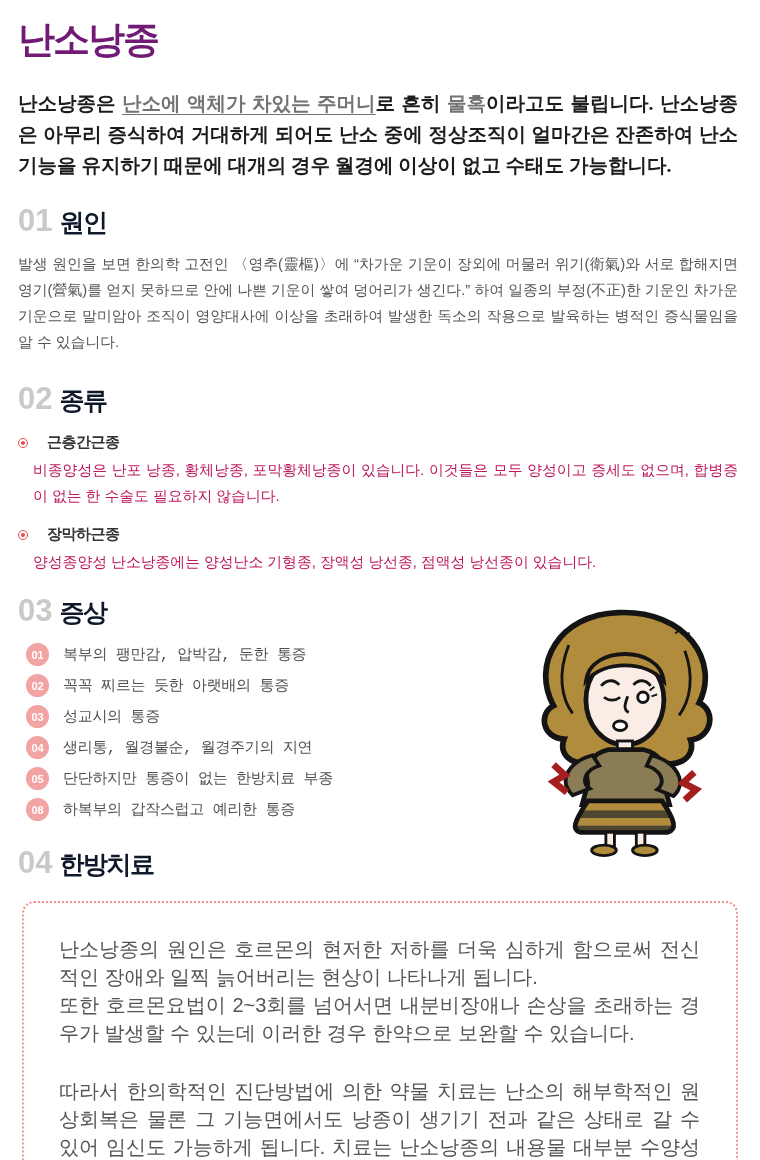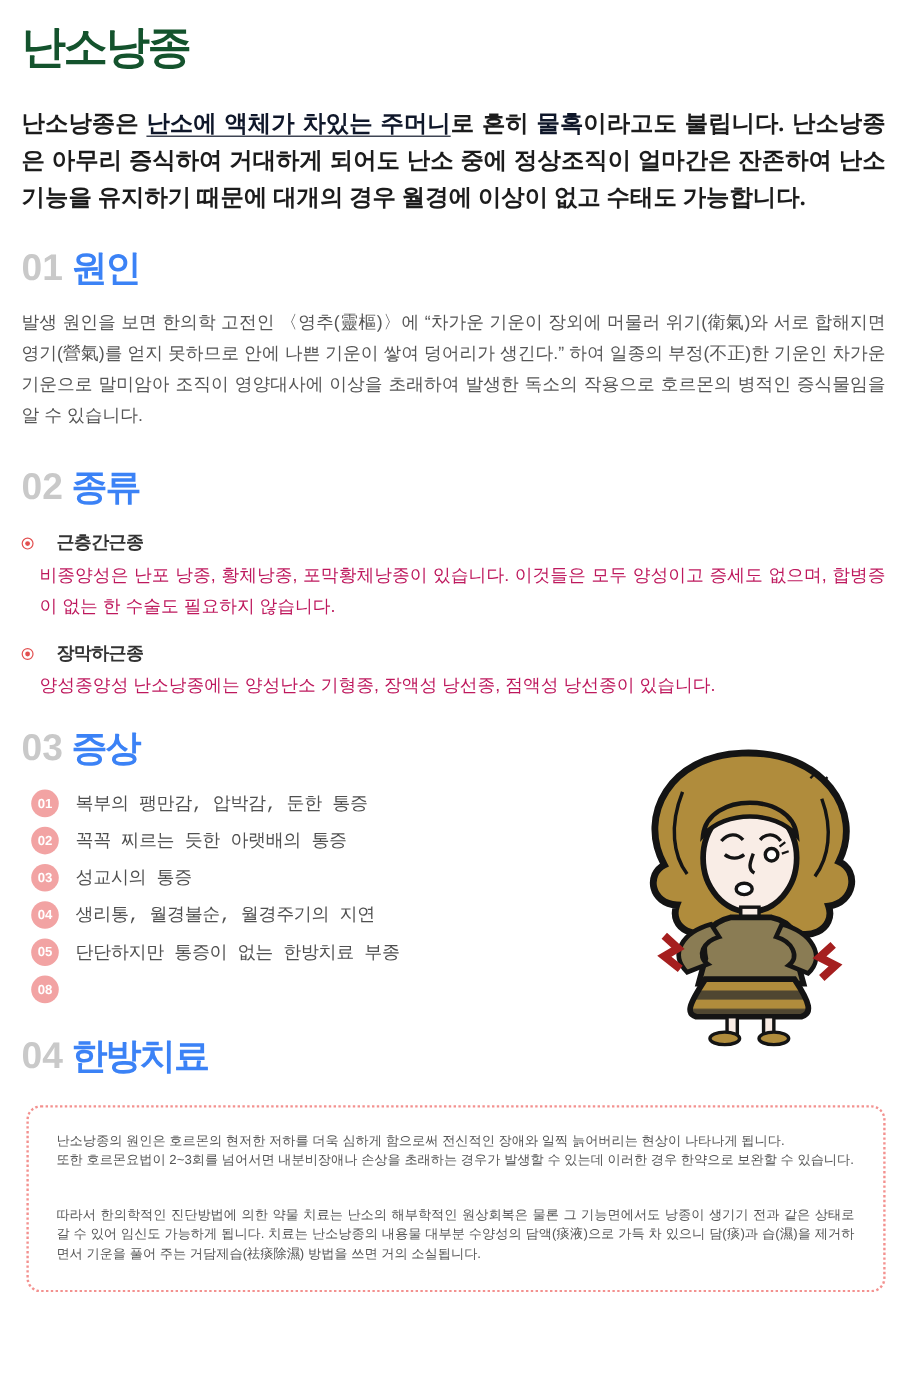--- a/index.html
+++ b/index.html
@@ -1,58 +1,58 @@
 <!DOCTYPE html>
 <html><head>
 <meta charset="utf-8">
 <style>
   html,body{margin:0;padding:0;background:#ffffff;}
   body{width:760px;height:1160px;overflow:hidden;font-family:"Liberation Sans",sans-serif;color:#555;}
   .page{position:relative;width:720px;padding:0 22px 0 18px;}
-  h1.title{margin:20px 0 0;font-size:37px;line-height:40px;font-weight:800;letter-spacing:-2px;color:#14532d;font-family:"Liberation Sans",sans-serif;}
+  h1.title{margin:20px 0 0;font-size:37px;line-height:40px;font-weight:800;letter-spacing:-2px;color:#701a75;font-family:"Liberation Sans",sans-serif;}
   .intro{margin:28px 0 0;font-family:"Liberation Serif",serif;font-size:19.5px;line-height:31px;color:#1c1c1c;text-align:justify;font-weight:600;}
-  .red{color:#0f172a;}
+  .red{color:#737373;}
   .u{text-decoration:underline;text-underline-offset:4px;}
   .sec-head{display:flex;align-items:baseline;gap:7px;}
   .sec-num{font-size:31px;font-weight:600;color:#c9c9c9;}
-  .sec-label{font-size:30px;font-weight:800;letter-spacing:-1.5px;color:#3b82f6;}
+  .sec-label{font-size:25px;font-weight:800;letter-spacing:-1.5px;color:#0f172a;}
   .mt-cause{margin-top:22px;}
   .mt-types{margin-top:26px;}
   .mt-symptoms{margin-top:18px;}
   .mt-treat{margin-top:20px;}
   .sec-body{margin:12px 0 0;font-size:14.8px;line-height:26px;color:#555;text-align:justify;}
   .type-item{margin-top:16px;}
   .type-title{display:flex;align-items:center;gap:19px;font-size:15px;font-weight:800;color:#333;letter-spacing:-0.5px;}
   .bullseye{flex:0 0 auto;width:8px;height:8px;border:1.5px solid #e25050;border-radius:50%;position:relative;}
   .bullseye::after{content:"";position:absolute;left:2px;top:2px;width:4px;height:4px;background:#e25050;border-radius:50%;}
   .type-body{margin:5px 0 0 15px;font-size:14.8px;line-height:26px;color:#be185d;text-align:justify;}
   .symptom-wrap{position:relative;margin-top:10px;}
   .symptom-row{display:flex;align-items:center;gap:14px;height:31px;}
   .symptom-no{flex:0 0 auto;width:23px;height:23px;border-radius:50%;background:#f2a3a3;color:#fff;font-size:11px;font-weight:700;display:flex;align-items:center;justify-content:center;margin-left:8px;}
   .symptom-text{font-size:15px;color:#4f4f4f;letter-spacing:-0.3px;white-space:nowrap;font-family:Liberation Mono, monospace;}
   .illustration{position:absolute;top:-34px;right:-6px;width:242px;height:252px;}
   .treat-box{margin:20px 0 0 4px;border:2px dotted #f3918f;border-radius:12px;padding:20px 24px 22px 23px;}
-  .box-para{margin:0;font-size:11px;line-height:16px;color:#555;text-align:justify;}
+  .box-para{margin:12px;font-size:20px;line-height:28px;color:#555;text-align:justify;}
   .box-para.pre{white-space:pre-line;}
   .box-para + .box-para{margin-top:30px;}
 </style>
 </head>
 <body>
 
 <div class="page">
 
   <h1 class="title">난소낭종</h1>
 
   <p class="intro"><span>난소낭종은 </span><span class="red u">난소에 액체가 차있는 주머니</span><span>로 흔히 </span><span class="red">물혹</span><span>이라고도 불립니다. 난소낭종은 아무리 증식하여 거대하게 되어도 난소 중에 정상조직이 얼마간은 잔존하여 난소기능을 유지하기 때문에 대개의 경우 월경에 이상이 없고 수태도 가능합니다.</span></p>
 
   <div class="sec-head mt-cause">
     <span class="sec-num">01</span>
     <span class="sec-label">원인</span>
   </div>
-  <p class="sec-body">발생 원인을 보면 한의학 고전인 〈영추(靈樞)〉에 “차가운 기운이 장외에 머물러 위기(衛氣)와 서로 합해지면 영기(營氣)를 얻지 못하므로 안에 나쁜 기운이 쌓여 덩어리가 생긴다.” 하여 일종의 부정(不正)한 기운인 차가운 기운으로 말미암아 조직이 영양대사에 이상을 초래하여 발생한 독소의 작용으로 호르몬의 병적인 증식물임을 알 수 있습니다.</p>
+  <p class="sec-body">발생 원인을 보면 한의학 고전인 〈영추(靈樞)〉에 “차가운 기운이 장외에 머물러 위기(衛氣)와 서로 합해지면 영기(營氣)를 얻지 못하므로 안에 나쁜 기운이 쌓여 덩어리가 생긴다.” 하여 일종의 부정(不正)한 기운인 차가운 기운으로 말미암아 조직이 영양대사에 이상을 초래하여 발생한 독소의 작용으로 발육하는 병적인 증식물임을 알 수 있습니다.</p>
 
   <div class="sec-head mt-types">
     <span class="sec-num">02</span>
     <span class="sec-label">종류</span>
   </div>
 
   <div class="type-item">
     <div class="type-title">
       <span class="bullseye"></span>
       <span>근층간근종</span>
@@ -134,20 +134,21 @@
     <div class="symptom-row">
       <span class="symptom-no">04</span>
       <span class="symptom-text">생리통, 월경불순, 월경주기의 지연</span>
     </div>
     <div class="symptom-row">
       <span class="symptom-no">05</span>
       <span class="symptom-text">단단하지만 통증이 없는 한방치료 부종</span>
     </div>
     <div class="symptom-row">
       <span class="symptom-no">08</span>
+      <span class="symptom-text">하복부의 갑작스럽고 예리한 통증</span>
     </div>
   </div>
 
   <div class="sec-head mt-treat">
     <span class="sec-num">04</span>
     <span class="sec-label">한방치료</span>
   </div>
 
   <div class="treat-box">
     <p class="box-para pre">난소낭종의 원인은 호르몬의 현저한 저하를 더욱 심하게 함으로써 전신적인 장애와 일찍 늙어버리는 현상이 나타나게 됩니다.

